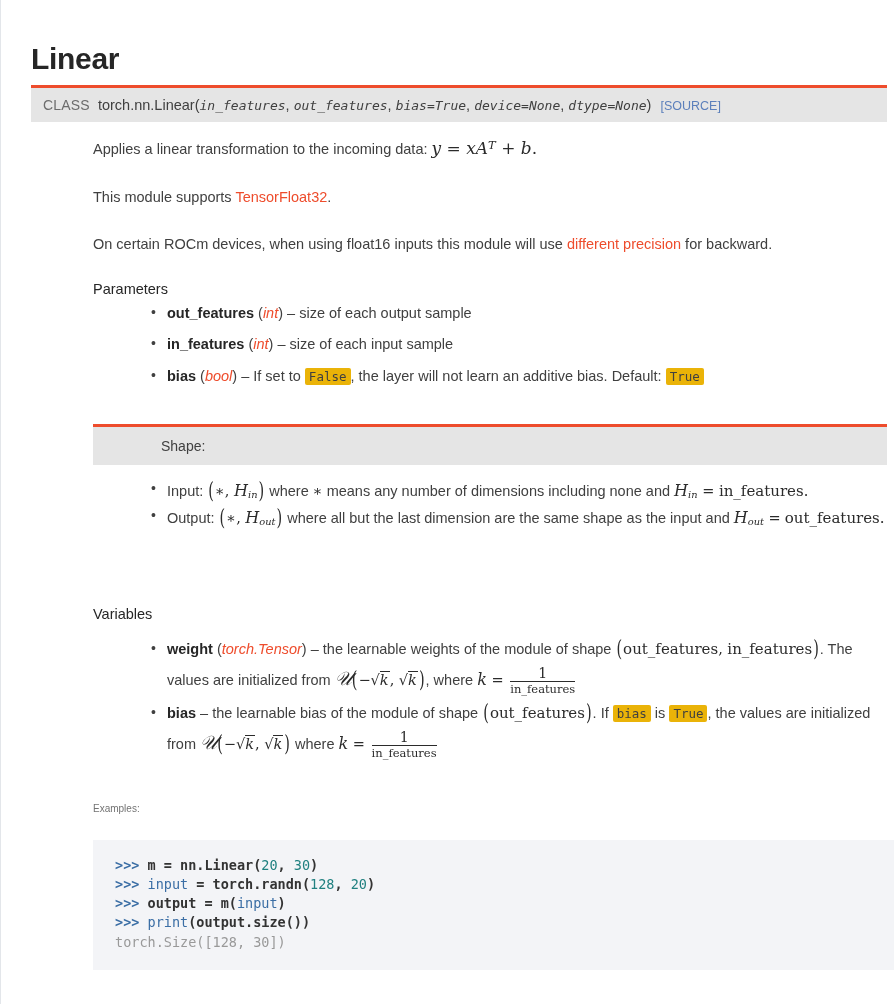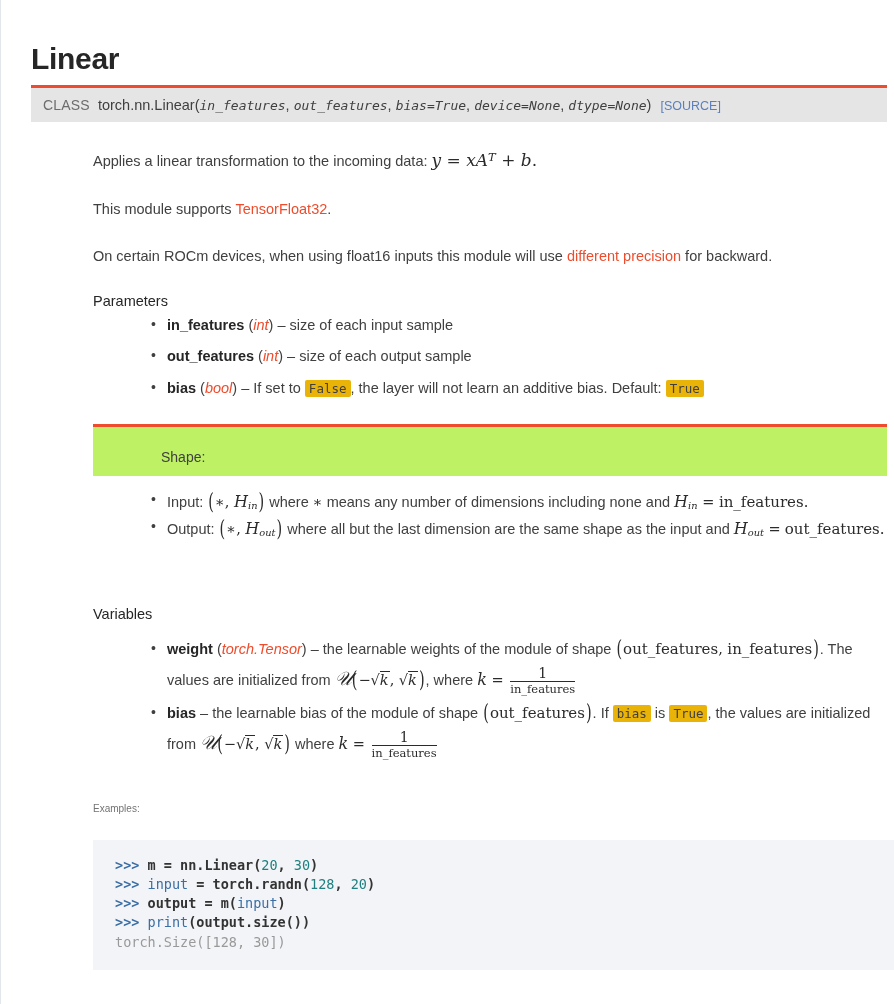--- a/index.html
+++ b/index.html
@@ -63,21 +63,21 @@
     cursor: pointer;
   }
 
   
   .body {
     position: absolute;
     left: 92px; top: 136px;
     width: 800px;
   }
   p.para {
-    margin: 12px 0 26px 0;
+    margin: 0 0 26px 0;
     font-size: 14.5px;
     line-height: 1.45;
     color: #404040;
   }
   a.xref { color: #ee4c2c; text-decoration: none; cursor: pointer; }
   .sect-head {
     margin: 0 0 6px 0;
     font-size: 14.5px;
     font-weight: normal;
     color: #262626;
@@ -108,23 +108,23 @@
     font-size: 12.5px;
     background: #eab308;
     color: #404040;
     padding: 1px 4px;
     border-radius: 2px;
   }
 
   
   .shape-wrap { position: absolute; left: 92px; top: 424px; width: 794px; }
   .shape-head {
-    background: #bef264;
+    background: #e5e5e5;
     border-top: 3px solid #ee4c2c;
-    padding: 22px 14px 11px 68px;
+    padding: 11px 14px 11px 68px;
     font-size: 14px;
     color: #404040;
   }
   ul.shapelist {
     margin: 14px 0 0 0; padding: 0 0 0 74px;
     list-style: none;
   }
   ul.shapelist > li {
     position: relative;
     font-size: 14.5px;
@@ -271,26 +271,26 @@
     <p class="para"><span>Applies a linear transformation to the incoming data: </span><span class="m m-big">y <span class="m-up">=</span> <span>x</span><span>A</span><sup class="mt">T</sup> <span class="m-up">+</span> <span>b</span><span class="m-up">.</span></span></p>
 
     <p class="para"><span>This module supports </span><a class="xref">TensorFloat32</a><span>.</span></p>
 
     <p class="para"><span>On certain ROCm devices, when using float16 inputs this module will use </span><a class="xref">different precision</a><span> for backward.</span></p>
 
     <div class="sect-head">Parameters</div>
 
     <ul class="doclist">
       <li>
+        <span class="pname">out_features</span>
+        (<span class="ptype">int</span>)<span> – </span><span>size of each output sample</span>
+      </li>
+      <li>
         <span class="pname">in_features</span>
         (<span class="ptype">int</span>)<span> – </span><span>size of each input sample</span>
-      </li>
-      <li>
-        <span class="pname">out_features</span>
-        (<span class="ptype">int</span>)<span> – </span><span>size of each output sample</span>
       </li>
       <li>
         <span class="pname">bias</span>
         (<span class="ptype">bool</span>)<span> – </span><span>If set to </span><code class="lit">False</code><span>, the layer will not learn an additive bias. Default: </span><code class="lit">True</code>
       </li>
     </ul>
   </div>
 
   <div class="shape-wrap">
     <div class="shape-head">Shape:</div>

